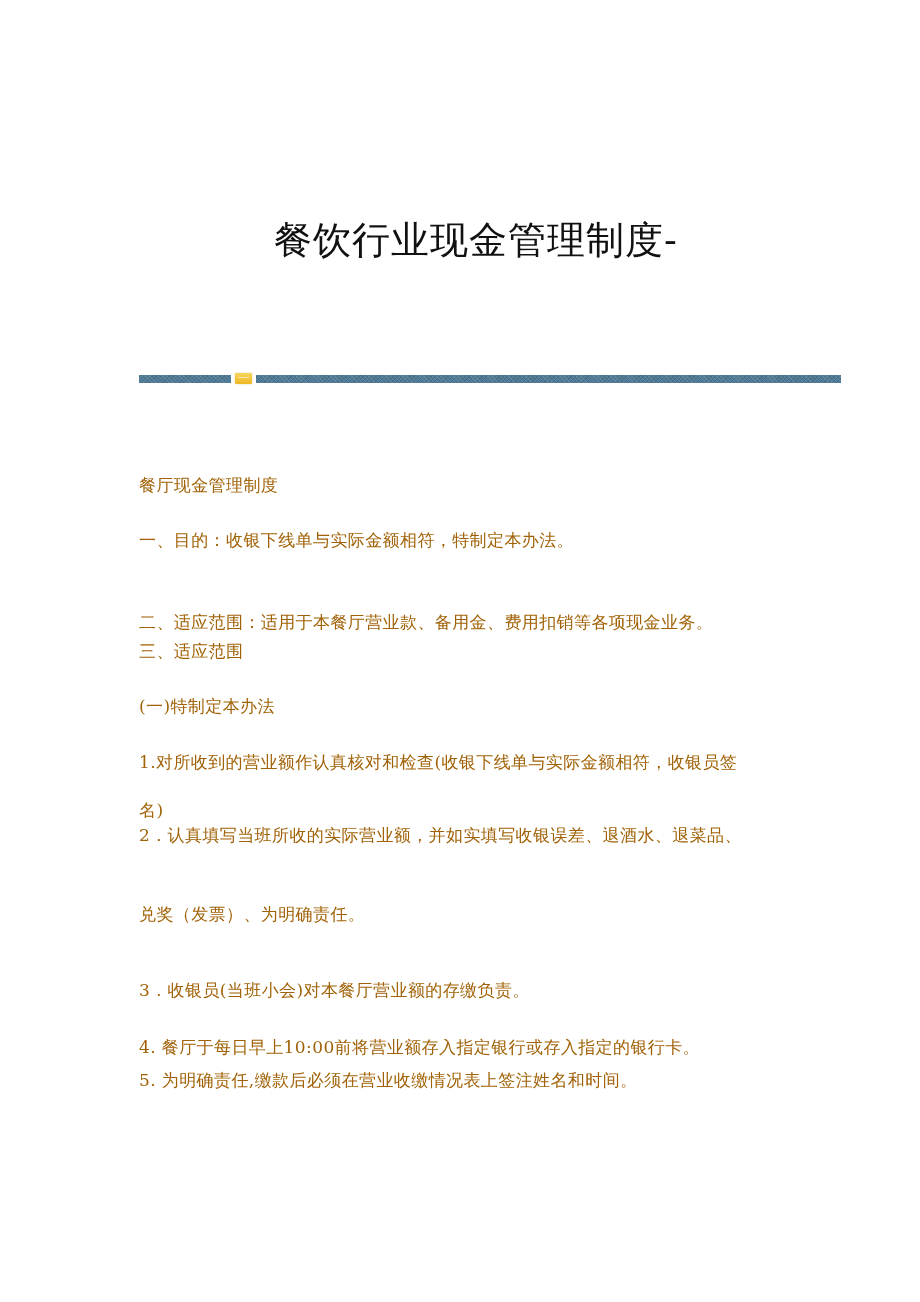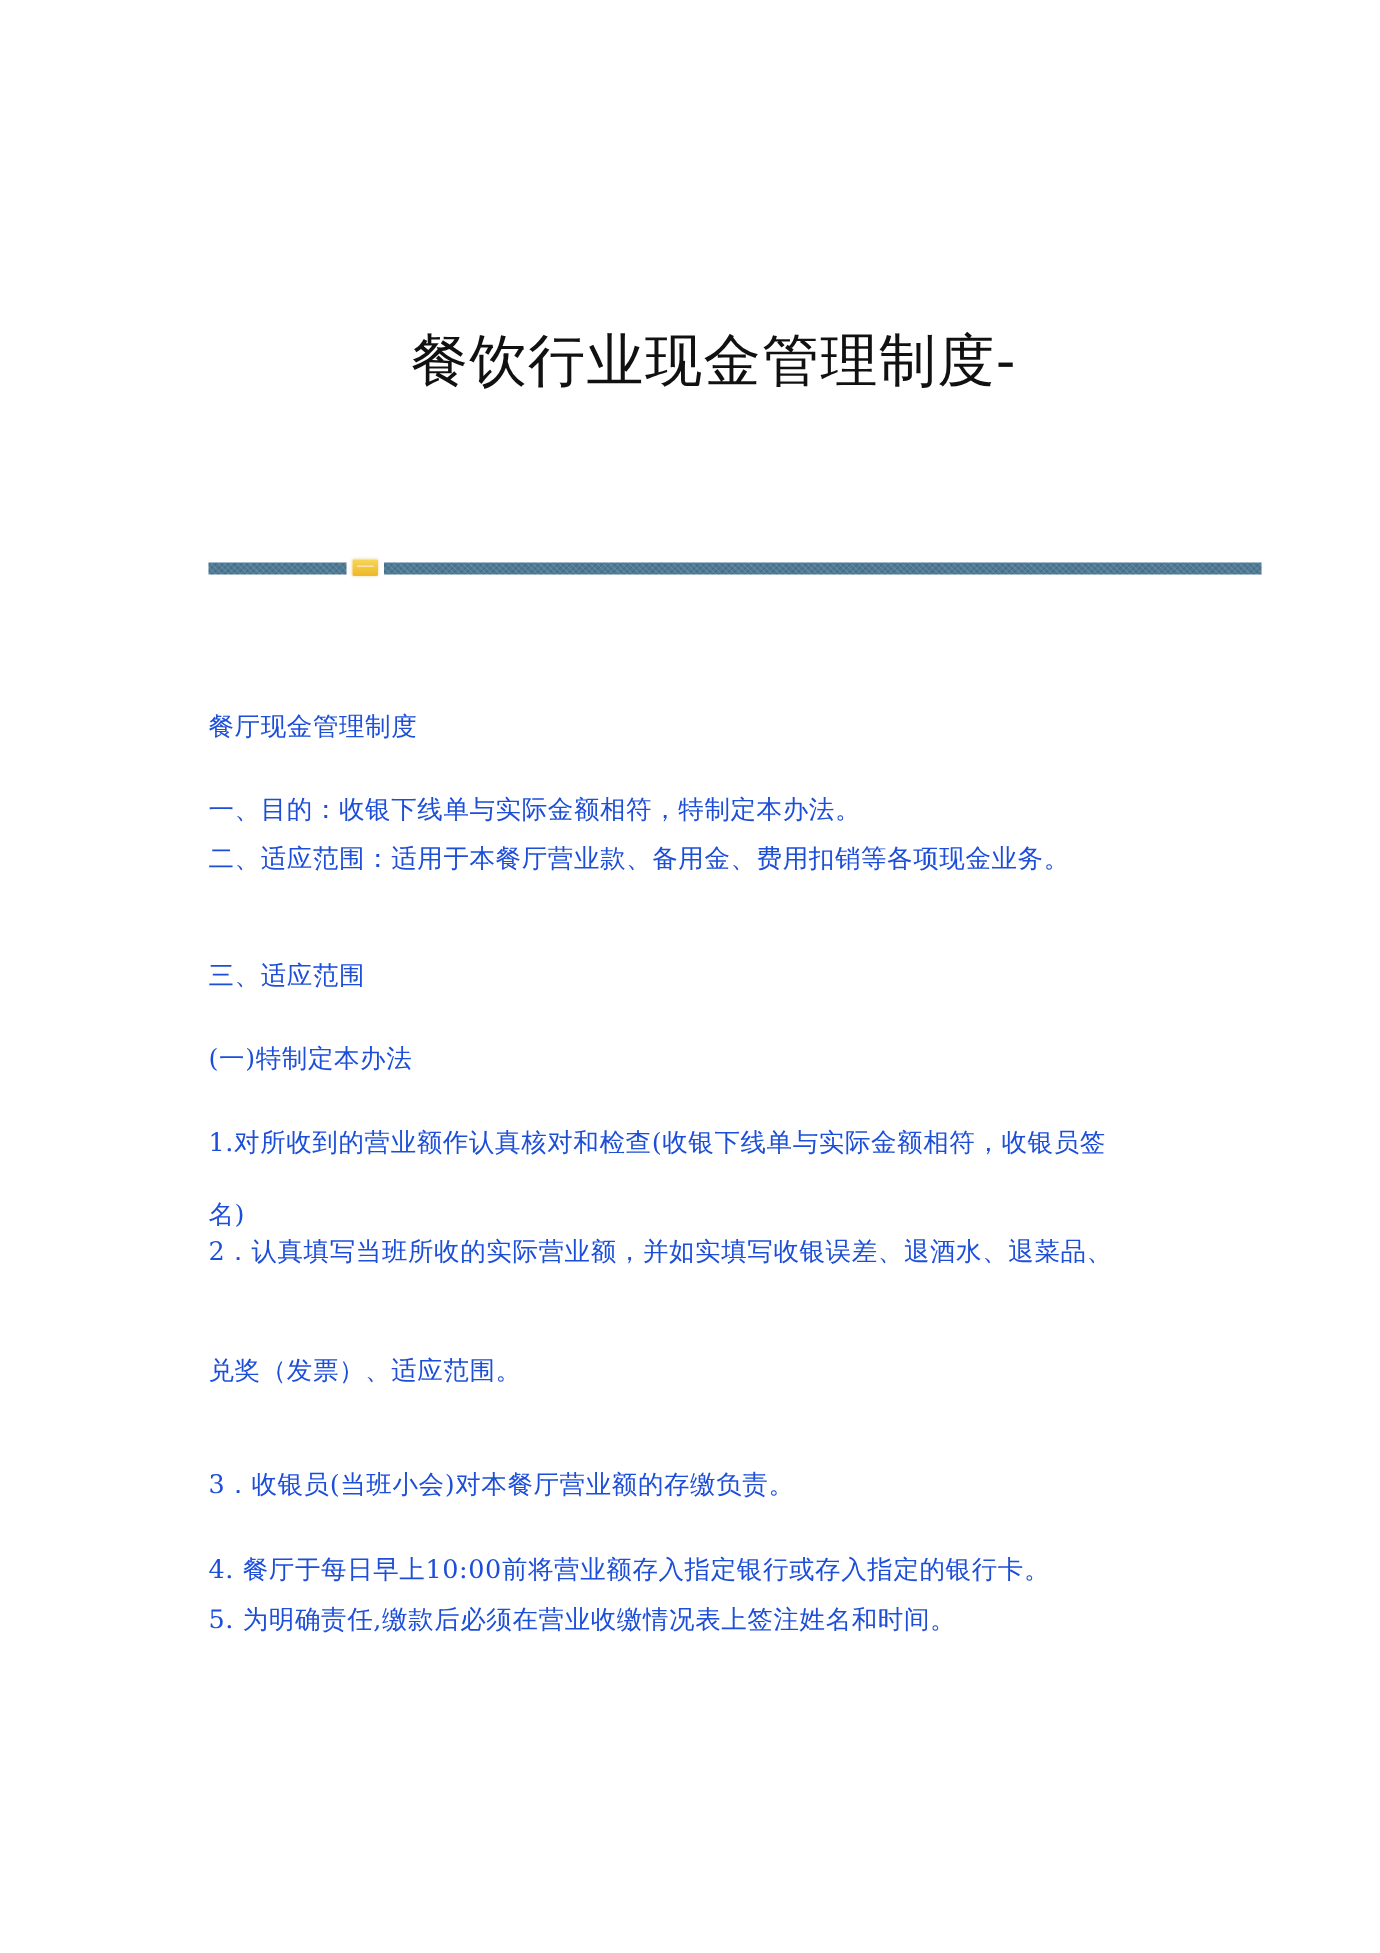--- a/index.html
+++ b/index.html
@@ -68,41 +68,41 @@
       left: 139px;
       width: 650px;
       top: 0;
     }
     .line {
       position: absolute;
       left: 0;
       white-space: nowrap;
       font-size: 17px;
       line-height: 22px;
-      color: #1d4ed8;
+      color: #a16207;
       letter-spacing: 0.4px;
     }
   </style>
 </head>
 <body>
 
 <h1 class="page-title">餐饮行业现金管理制度-</h1>
 
 <div class="divider">
   <div class="seg seg-left"></div>
   <div class="gold"></div>
   <div class="seg seg-right"></div>
 </div>
 
 <div class="content">
   <div class="line" style="top:474px">餐厅现金管理制度</div>
   <div class="line" style="top:529px">一、目的：收银下线单与实际金额相符，特制定本办法。</div>
-  <div class="line" style="top:562px">二、适应范围：适用于本餐厅营业款、备用金、费用扣销等各项现金业务。</div>
+  <div class="line" style="top:611px">二、适应范围：适用于本餐厅营业款、备用金、费用扣销等各项现金业务。</div>
   <div class="line" style="top:640px">三、适应范围</div>
   <div class="line" style="top:695px">(一)特制定本办法</div>
   <div class="line" style="top:751px">1.对所收到的营业额作认真核对和检查(收银下线单与实际金额相符，收银员签</div>
   <div class="line" style="top:799px">名)</div>
   <div class="line" style="top:824px">2．认真填写当班所收的实际营业额，并如实填写收银误差、退酒水、退菜品、</div>
-  <div class="line" style="top:903px">兑奖（发票）、适应范围。</div>
+  <div class="line" style="top:903px">兑奖（发票）、为明确责任。</div>
   <div class="line" style="top:979px">3．收银员(当班小会)对本餐厅营业额的存缴负责。</div>
   <div class="line" style="top:1036px">4. 餐厅于每日早上10:00前将营业额存入指定银行或存入指定的银行卡。</div>
   <div class="line" style="top:1069px">5. 为明确责任,缴款后必须在营业收缴情况表上签注姓名和时间。</div>
 </div>
 
 </body></html>

